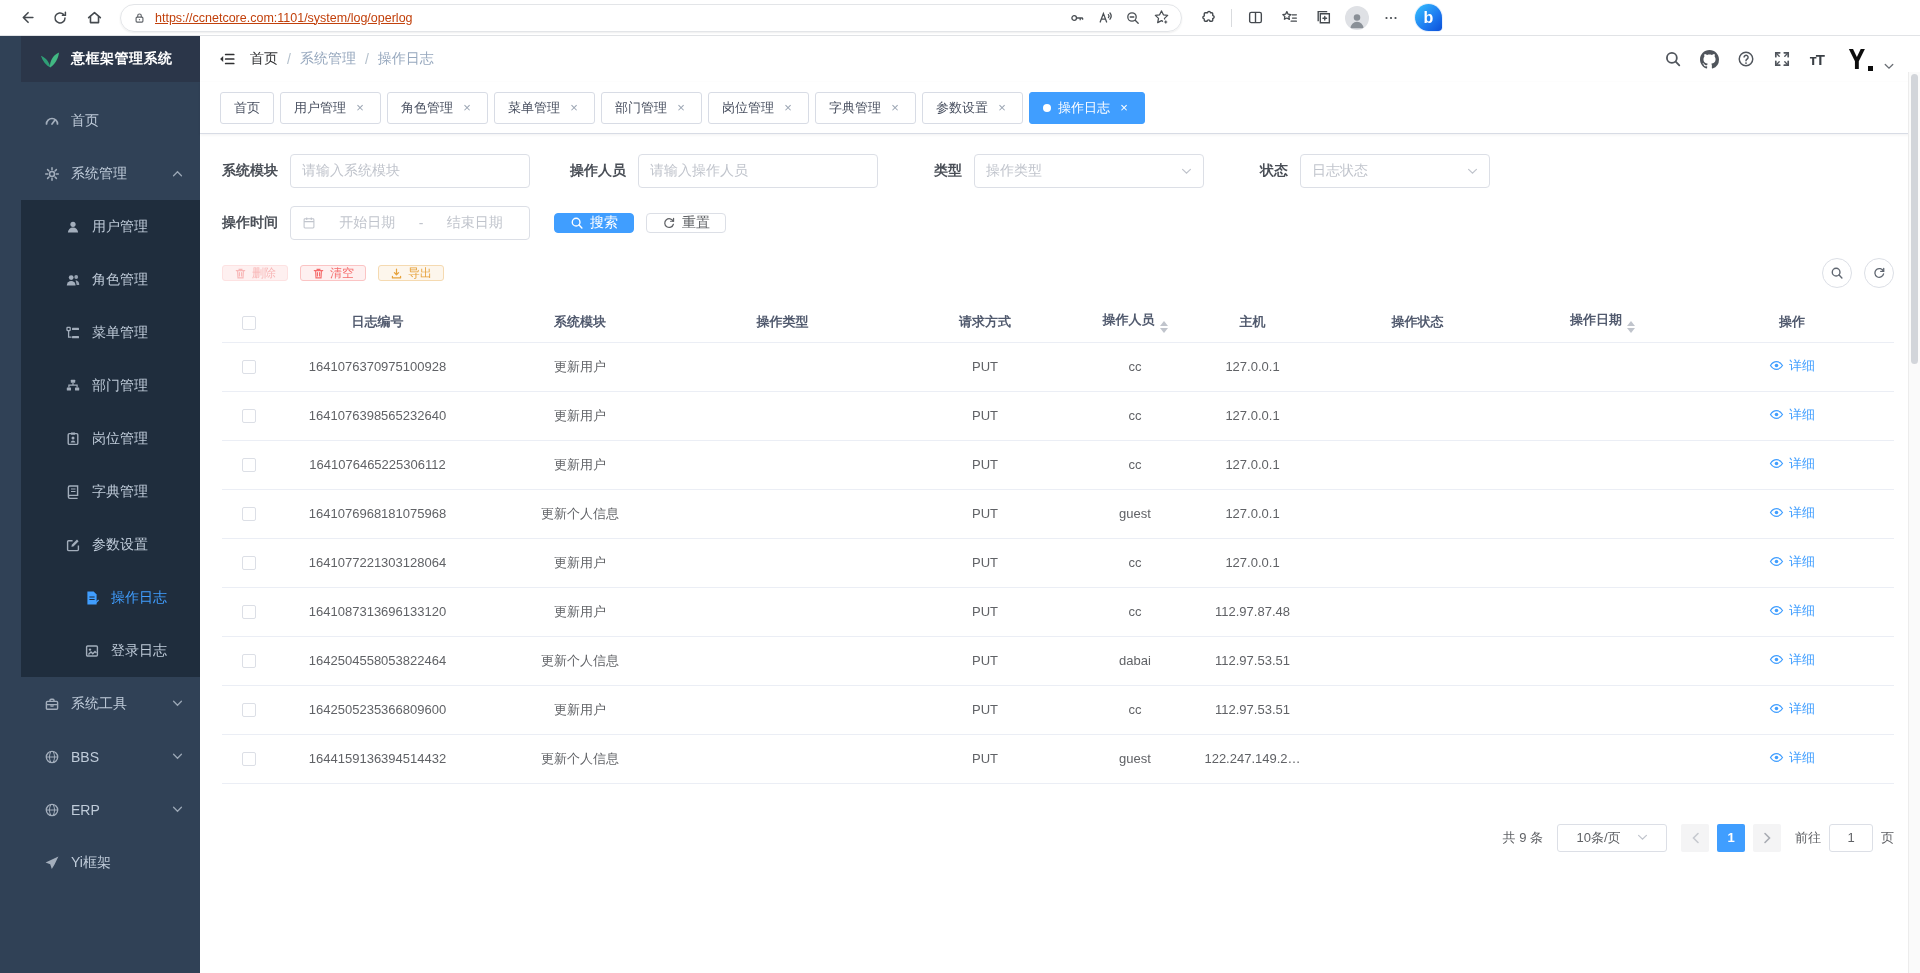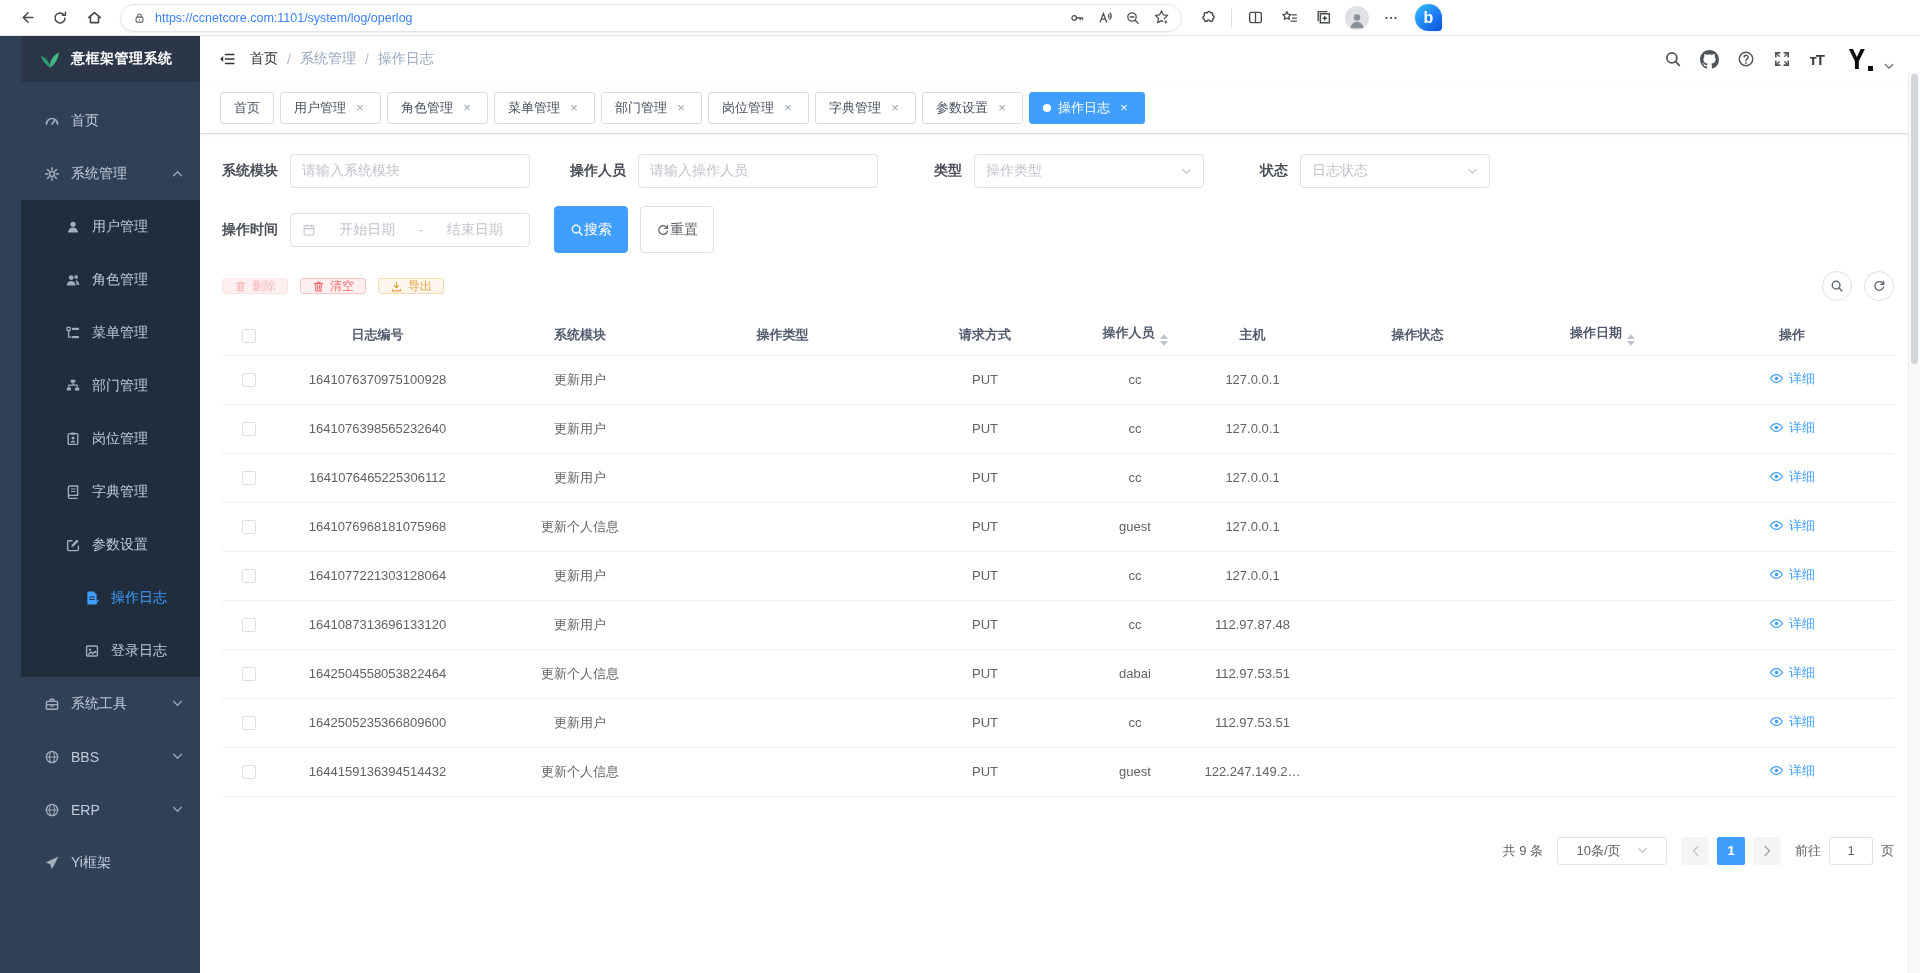--- a/index.html
+++ b/index.html
@@ -8,22 +8,22 @@
   svg { display:block; }
 
   
   .browser-bar { height:36px; background:#fff; border-bottom:1px solid #e1e3e6;
     display:flex; align-items:center; padding:0 10px; gap:2px; }
   .bicon { width:32px; height:28px; border-radius:6px; display:flex; align-items:center;
     justify-content:center; color:#454a4f; flex-shrink:0; cursor:pointer; }
   .url-pill { flex:1; max-width:1062px; height:28px; border:1px solid #e3e5e8; border-radius:15px;
     box-shadow:0 1px 2px rgba(0,0,0,.07); display:flex; align-items:center; padding:0 6px 0 12px;
     margin:0 8px; color:#5f6368; cursor:text; }
-  .url-text { flex:1; font-size:12.5px; color:#3b82f6; margin-left:9px; white-space:nowrap;
-    overflow:hidden; }
+  .url-text { flex:1; font-size:12.5px; color:#c2410c; margin-left:9px; white-space:nowrap;
+    overflow:hidden;text-decoration:underline; }
   .pill-ic { width:28px; height:24px; display:flex; align-items:center; justify-content:center;
     color:#4a4f54; border-radius:50%; cursor:pointer; flex-shrink:0; }
   .bdivider { width:1px; height:18px; background:#d9dbde; margin:0 5px; }
   .avatar-circle { width:24px; height:24px; border-radius:50%; background:#dfe1e5;
     display:flex; align-items:flex-end; justify-content:center; overflow:hidden; color:#8a9097; }
   .bing-badge { width:27px; height:27px; margin-left:6px; border-radius:50% 50% 14% 50%;
     background:linear-gradient(135deg,#36c3ff 0%,#1d7af0 60%,#0b50d8 100%);
     display:flex; align-items:center; justify-content:center; color:#fff; font-weight:bold;
     font-size:16px; box-shadow:0 0 0 1px #e8f1fd; cursor:pointer; }
 
@@ -81,22 +81,22 @@
   .frow { display:flex; align-items:center; margin-bottom:18px; font-size:14px; }
   .flabel { font-weight:bold; color:#4a4f57; margin-right:12px; white-space:nowrap; }
   .fbox { height:32px; border:1px solid #dcdfe6; border-radius:4px; background:#fff;
     display:flex; align-items:center; padding:16px 11px; font-size:14px; color:#c0c4cc; cursor:text; }
   .w240{width:240px;} .w230{width:230px;} .w190{width:190px;}
   .sel { justify-content:space-between; cursor:pointer; }
   .sel .chev { color:#c0c4cc; }
   .ml40{margin-left:40px;} .ml56{margin-left:56px;} .ml24{margin-left:24px;}
   .drange { gap:8px; cursor:pointer; }
   .drange .dph { flex:1; text-align:center; }
-  .btn { height:47px; padding:0 15px; border:1px solid #dcdfe6; border-radius:4px; background:#fff;
-    color:#606266; font-size:14px; display:inline-flex; align-items:center; cursor:pointer; }
+  .btn { height:20px; padding:0 15px; border:1px solid #dcdfe6; border-radius:4px; background:#fff;
+    color:#606266; font-size:14px; display:inline-flex; align-items:center; gap:6px; cursor:pointer; }
   .btn-primary { background:#409eff; border-color:#409eff; color:#fff; }
   .btn-sm { height:16px; padding:0 11px; font-size:12px; border-radius:3px; gap:5px; }
   .btn-danger { color:#f56c6c; background:#fef0f0; border-color:#fbc4c4; }
   .btn-danger.disabled { color:#f8b7b7; border-color:#fde2e2; cursor:not-allowed; }
   .btn-warn { color:#e6a23c; background:#fdf6ec; border-color:#f5dab1; }
   .action-row { display:flex; align-items:center; margin:2px 0 0; }
   .action-row .gap { width:12px; }
   .circle-btns { margin-left:auto; display:flex; gap:12px; }
   .cbtn { width:30px; height:30px; border:1px solid #dcdfe6; border-radius:50%; background:#fff;
     display:flex; align-items:center; justify-content:center; color:#5f6670; cursor:pointer; }

